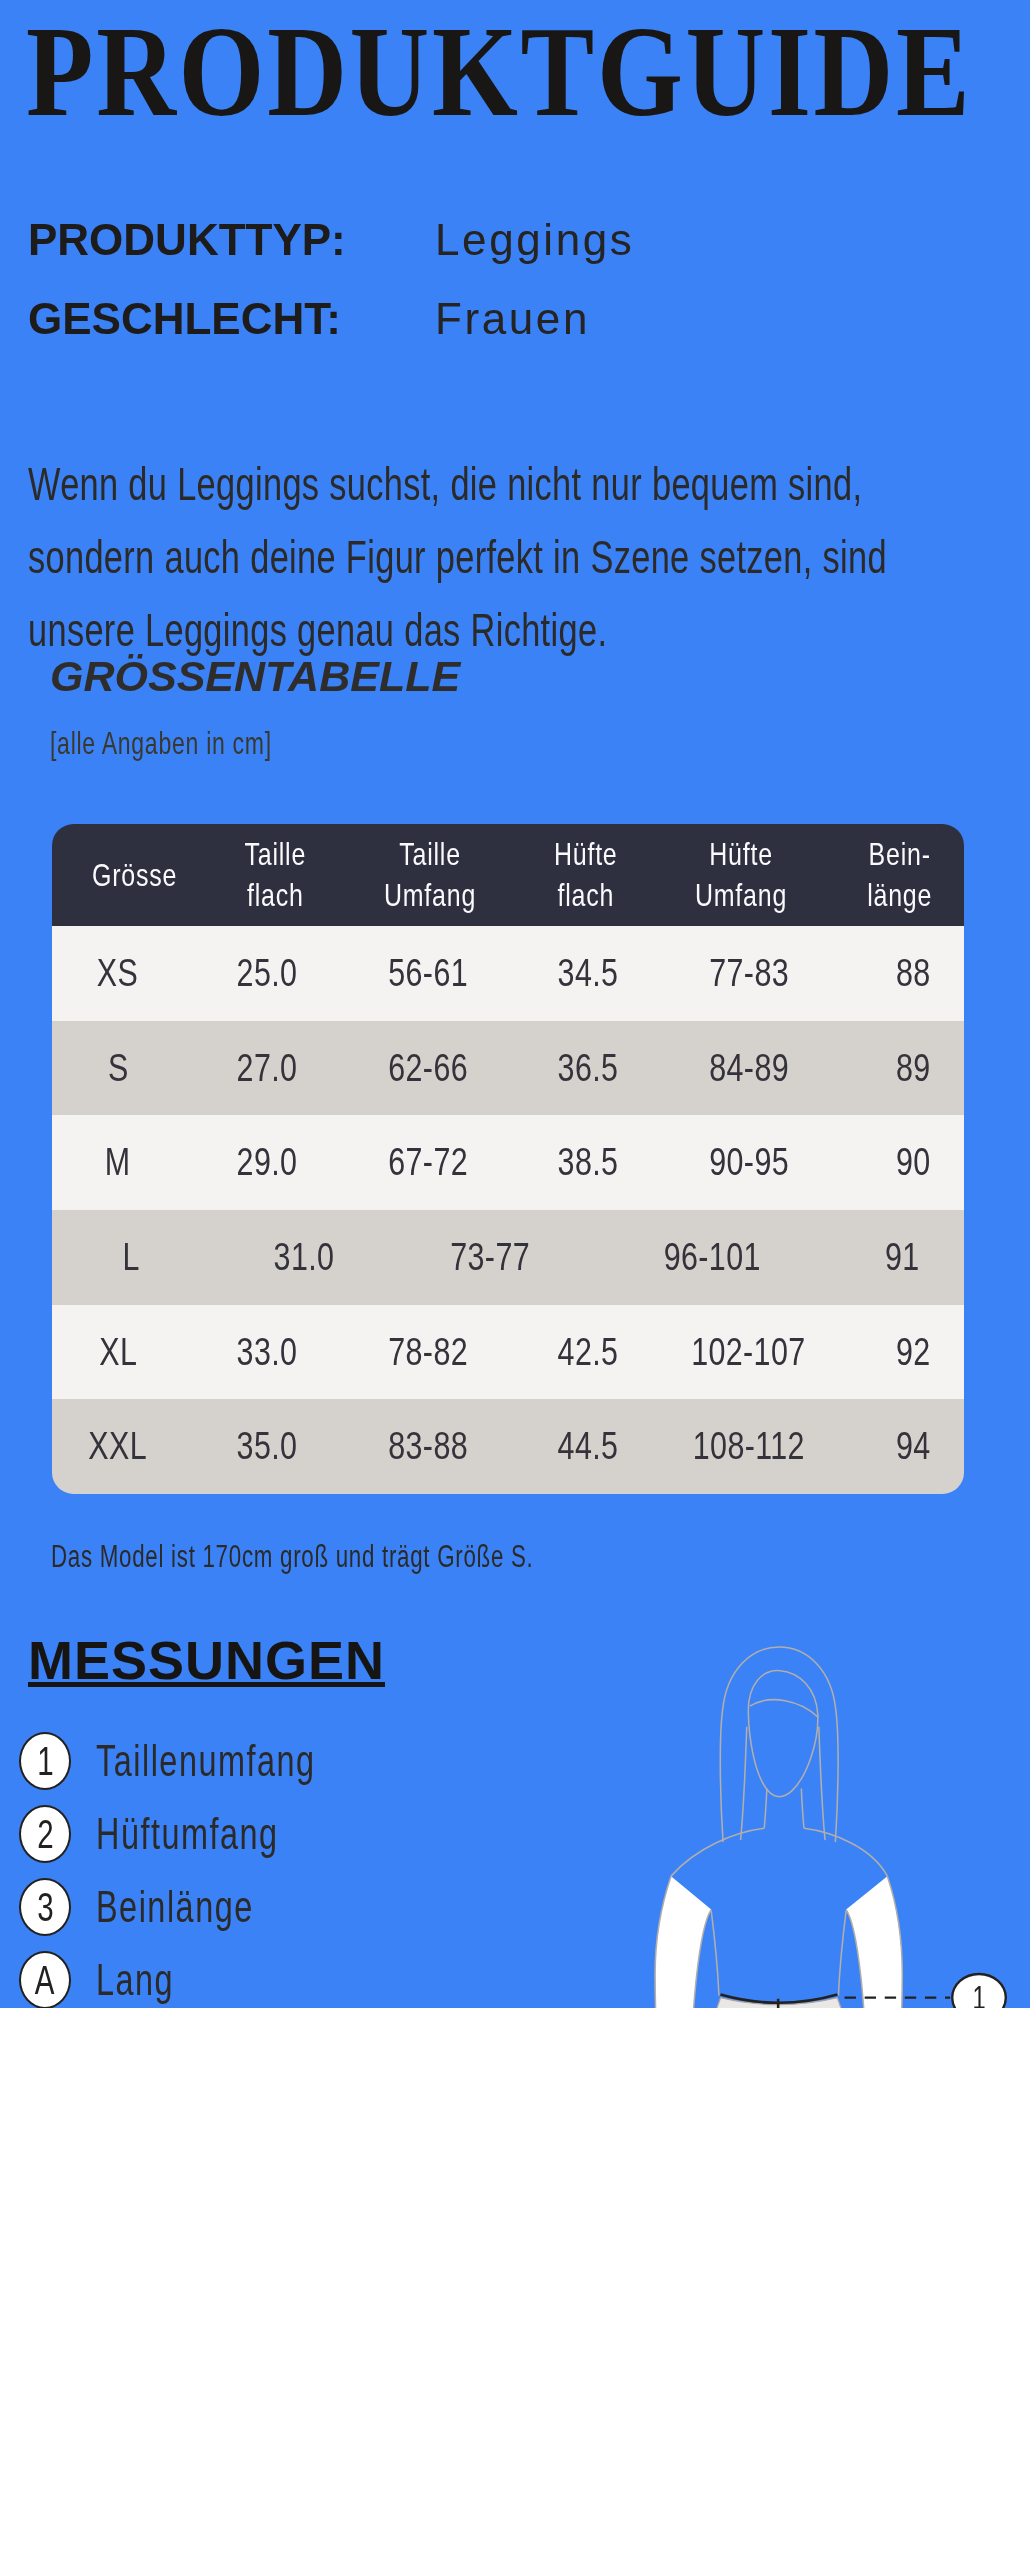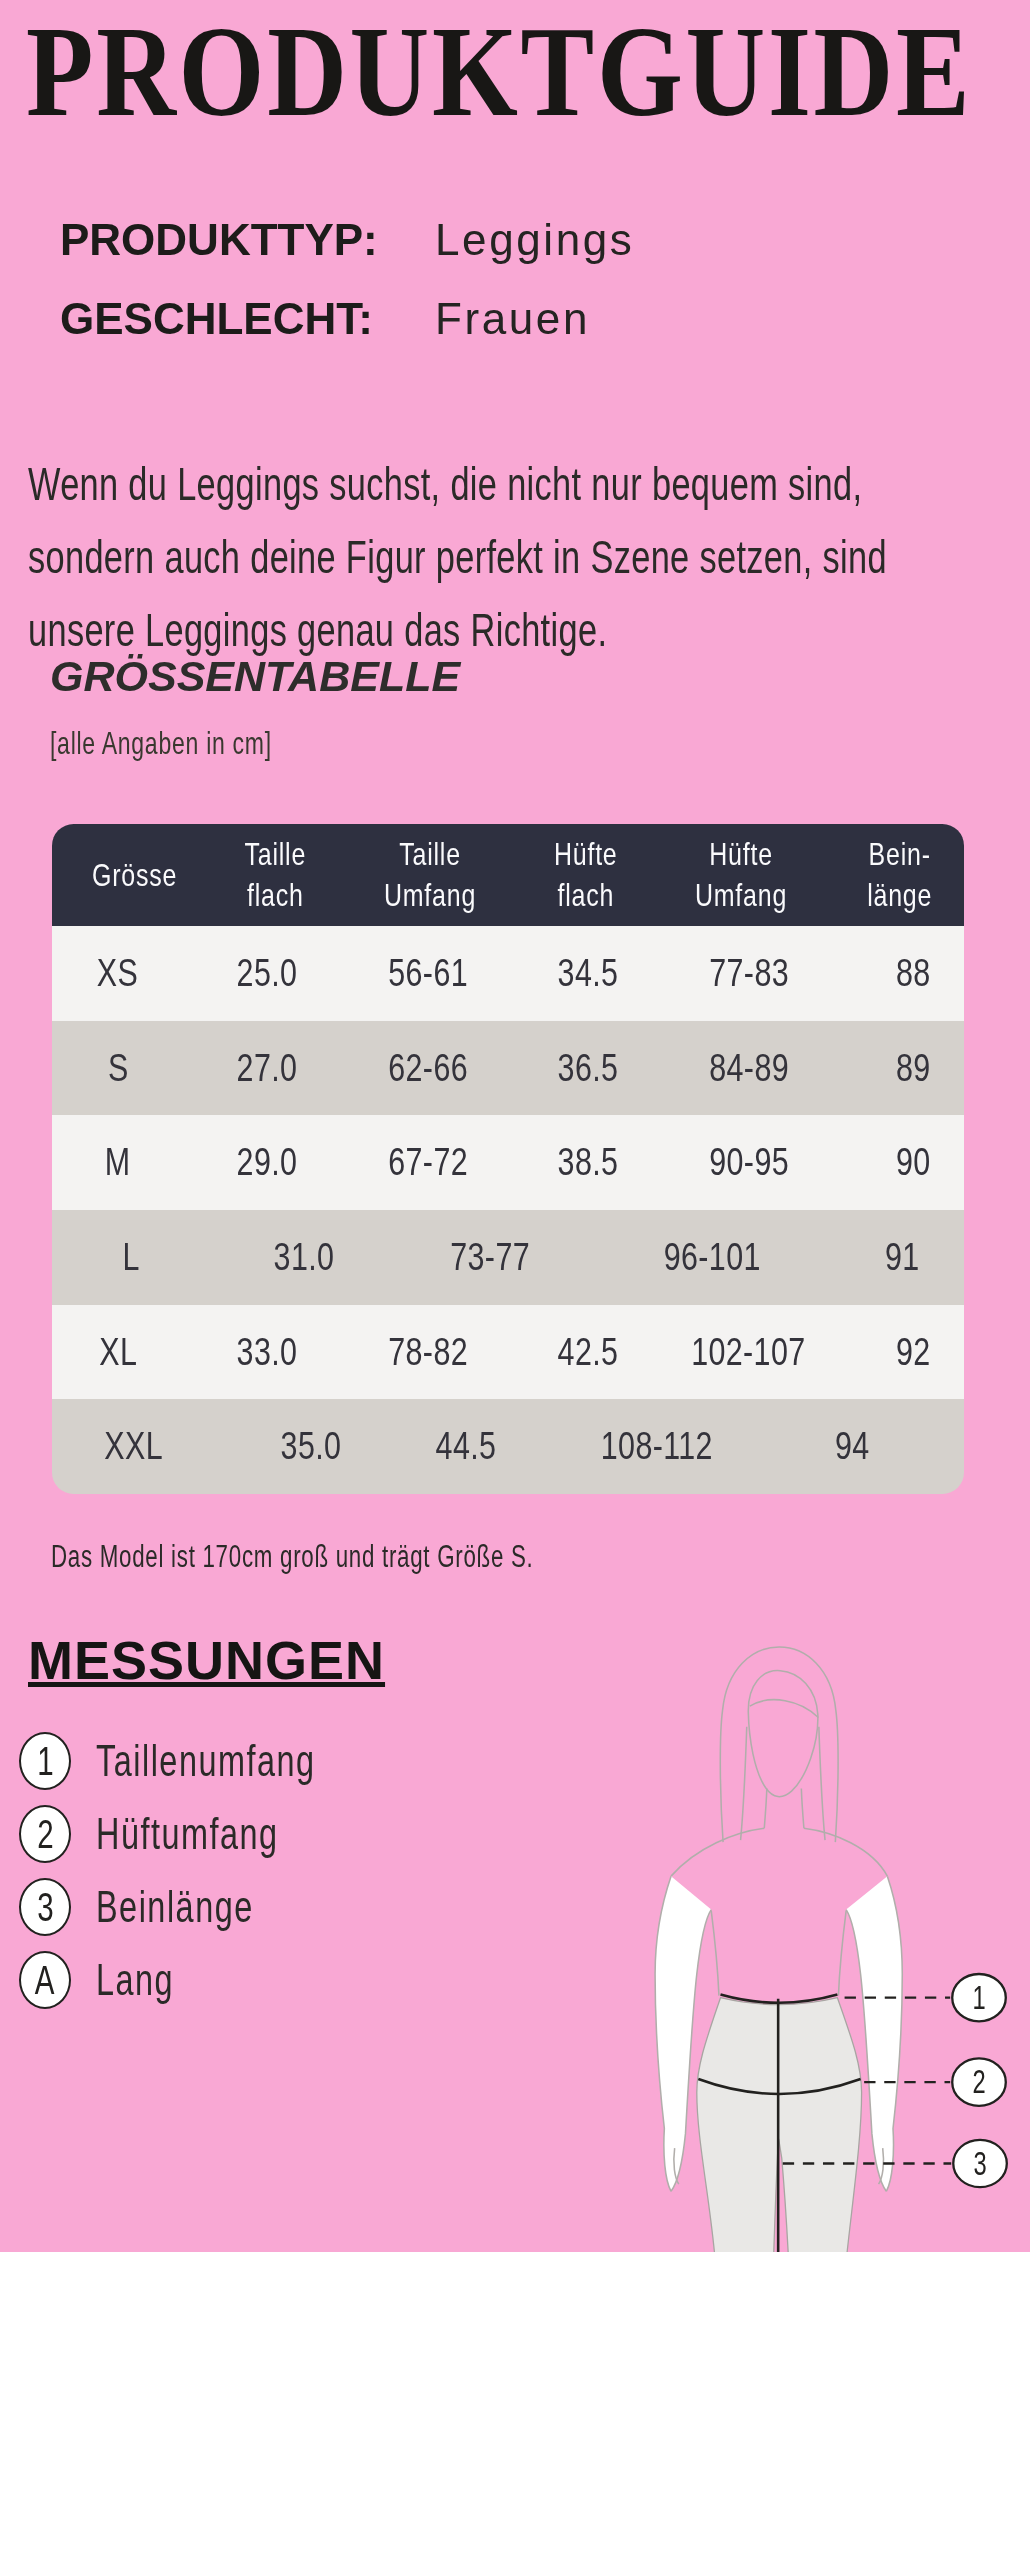--- a/index.html
+++ b/index.html
@@ -1,27 +1,27 @@
 <!DOCTYPE html>
 <html style="font-size:8.2px"><head>
 <meta charset="utf-8">
 <style>
   html,body{margin:0;padding:0;background:#ffffff;}
-  #page{position:relative;width:1030px;height:2252px;background:#f9a8d4;overflow:hidden;
+  #page{position:relative;width:1030px;height:2008px;background:#3b82f6;overflow:hidden;
         font-family:"Liberation Sans",sans-serif;color:#2b2a28;}
   .abs{position:absolute;}
   .condc{display:inline-block;white-space:pre-line;transform-origin:50% 50%;}
 
   
   .title{left:26px;top:6.2px;font-family:"Liberation Serif",serif;font-weight:700;
          font-size:130px;line-height:1;letter-spacing:3.1px;color:#181715;
          transform:scaleX(0.85);transform-origin:0 0;white-space:nowrap;}
 
   
-  .info-label{left:28px;font-weight:700;font-size:44px;line-height:1.2;color:#1d1c1a;white-space:nowrap;margin-left:32px;}
+  .info-label{left:28px;font-weight:700;font-size:44px;line-height:1.2;color:#1d1c1a;white-space:nowrap;}
   .info-value{left:435px;font-weight:400;font-size:44px;line-height:1.2;letter-spacing:2.6px;color:#252422;white-space:nowrap;}
 
   
   .intro{left:28px;top:447px;font-size:47px;line-height:1.555;font-weight:400;color:#2b2a28;
          transform:scaleX(0.73);transform-origin:0 0;}
   .intro span{display:block;white-space:nowrap;letter-spacing:0.5px;}
 
   
   .h-size{left:50px;top:651px;font-size:43px;font-weight:700;line-height:1.2;color:#2e2d2b;white-space:nowrap;font-style:italic;}
   .unit-note{left:50px;top:724px;font-size:32px;line-height:1.2;letter-spacing:1px;color:#39382f;
@@ -204,20 +204,23 @@
       <div class="cell c5">
           <span class="condc bcell-txt">92</span>
         </div>
     </div>
     <div class="tbl-row row-dark">
       <div class="cell c0">
           <span class="condc bcell-txt">XXL</span>
         </div>
       <div class="cell c1">
           <span class="condc bcell-txt">35.0</span>
+        </div>
+      <div class="cell c2">
+          <span class="condc bcell-txt">83-88</span>
         </div>
       <div class="cell c3">
           <span class="condc bcell-txt">44.5</span>
         </div>
       <div class="cell c4">
           <span class="condc bcell-txt">108-112</span>
         </div>
       <div class="cell c5">
           <span class="condc bcell-txt">94</span>
         </div>

